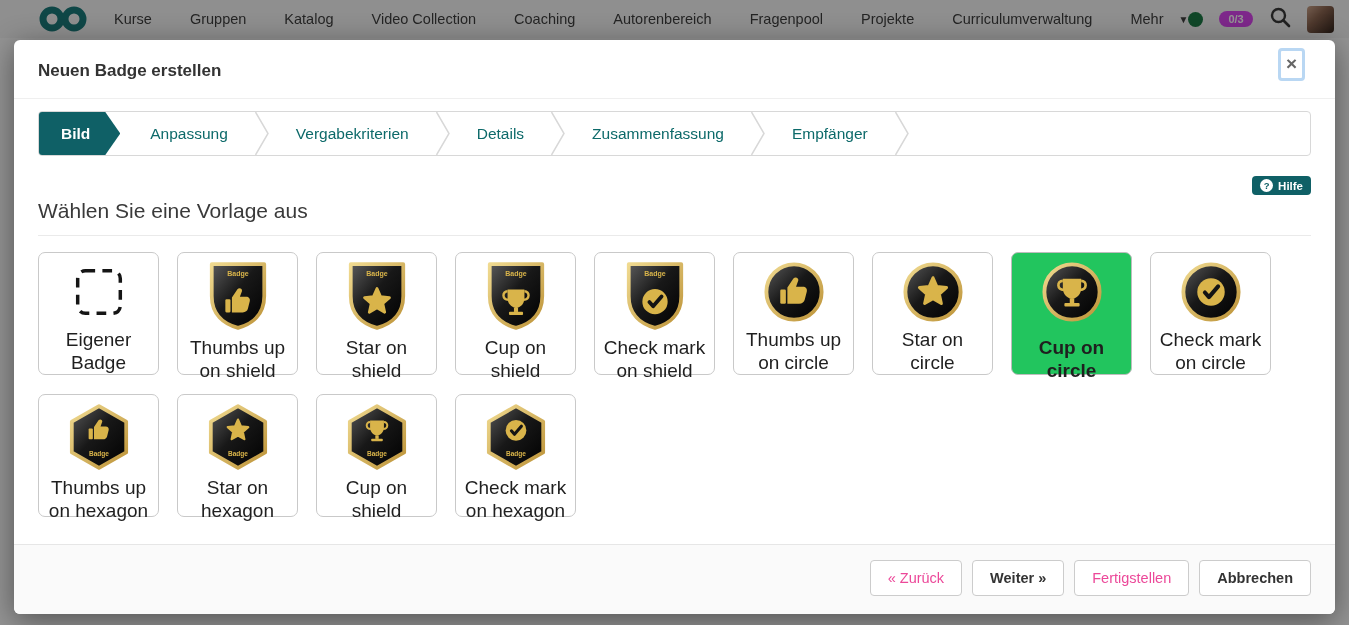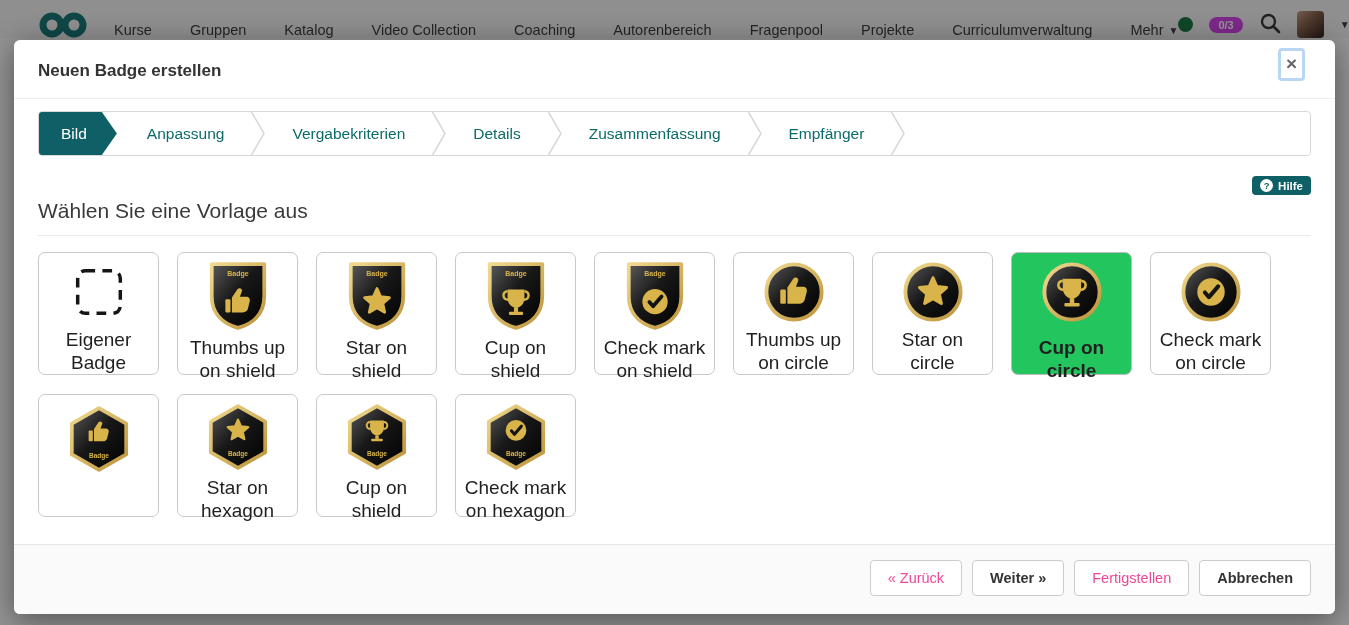--- a/index.html
+++ b/index.html
@@ -1,25 +1,25 @@
 <!DOCTYPE html>
 <html><head>
 <meta charset="utf-8">
 <style>
   * { margin:0; padding:0; box-sizing:border-box; }
   html,body { width:1349px; height:625px; overflow:hidden; background:#fff;
     font-family:"Liberation Sans", sans-serif; }
 
   
   .navbar { position:absolute; top:0; left:0; width:1349px; height:38px;
-    background:#f7f7f7; display:flex; align-items:flex-end; padding:0 14px; z-index:1; }
+    background:#f7f7f7; display:flex; align-items:center; padding:0 14px; z-index:1; }
   .nav-logo { display:flex; align-items:center; margin:0 26px 0 24px; cursor:pointer; }
   .nav-items { display:flex; align-items:center; gap:38px; }
   .nav-item { font-size:14.5px; color:#3f3f3f; cursor:pointer; white-space:nowrap; }
-  .nav-more { display:flex; align-items:center; gap:5px; }
+  .nav-more { display:flex; align-items:center; gap:15px; }
   .caret { font-size:10px; color:#3f3f3f; }
   .nav-right { margin-left:auto; display:flex; align-items:center; gap:16px; padding-right:28px; }
   .status-dot { width:15px; height:15px; border-radius:50%; }
   .counter-pill { background:#d946ef; color:#fff; font-size:11px; font-weight:bold;
     border-radius:10px; padding:2px 9px; }
   .avatar { width:27px; height:27px; border-radius:4px;
     background:linear-gradient(135deg,#c9a188 0%,#8a6450 40%,#33241c 100%); }
 
   
   .overlay { position:absolute; inset:0; background:rgba(0,0,0,0.42); z-index:5; }
@@ -34,21 +34,21 @@
     background:#fff; border:3px solid #b9d7f3; border-radius:4px; color:#666;
     font-size:19px; font-weight:bold; line-height:26px; text-align:center; cursor:pointer; }
 
   .modal-body { flex:1; padding:12px 24px 0; }
 
   
   .steps { display:flex; align-items:stretch; height:45px; border:1px solid #d8d8d8;
     border-radius:4px; overflow:hidden; background:#fff; }
   .step { display:flex; align-items:center; font-size:15.5px; color:#0d6a6a;
     padding:0 26px; cursor:pointer; white-space:nowrap; }
-  .step.active { background:#0f6066; color:#fff; font-weight:normal; padding:0 30px 0 22px;
+  .step.active { background:#0f6066; color:#fff; font-weight:bold; padding:0 30px 0 22px;
     clip-path:polygon(0 0, calc(100% - 15px) 0, 100% 50%, calc(100% - 15px) 100%, 0 100%);
     margin-right:4px; }
   .chev { flex:0 0 auto; align-self:center; }
 
   
   .help-row { display:flex; justify-content:flex-end; margin-top:20px; }
   .help-badge { display:inline-flex; align-items:center; gap:5px; background:#0f6066;
     color:#fff; font-size:11.5px; font-weight:bold; border-radius:4px; padding:3px 8px; cursor:pointer; }
   .help-q { display:inline-flex; width:13px; height:13px; border-radius:50%; background:#fff;
     color:#0f6066; font-size:9.5px; font-weight:bold; align-items:center; justify-content:center; }
@@ -388,20 +388,21 @@
       <polygon points="32,3 61,19.5 61,52.5 32,69 3,52.5 3,19.5" fill="url(#dk10)" stroke="url(#gd10)" stroke-width="4" stroke-linejoin="round"></polygon>
       <g transform="translate(32,29) scale(0.82)">
                 <g fill="#d9b44a">
                   <rect x="-13.5" y="-2.5" width="5.5" height="14" rx="1.2"></rect>
                   <path d="M-6.5,11.5 L5,11.5 C8,11.5 10,10 10.6,7.4 L12.6,-0.6 C13.2,-3.2 11.4,-5.2 8.8,-5.2 H2 L4.2,-11.2 C5,-13.8 1.2,-15.6 -0.6,-13.2 L-6.5,-4.5 Z"></path>
                 </g>
               </g>
       <text x="32" y="56" text-anchor="middle" font-size="7" font-weight="bold" fill="#d9b44a" font-family="Liberation Sans, sans-serif">Badge</text>
             </svg>
           </div>
+          <div class="card-label">Thumbs up on hexagon</div>
         </div>
         <div class="card">
           <div class="badge-art">
             <svg width="60" height="68" viewBox="0 0 64 72">
               <defs>
     <linearGradient id="dk11" x1="0" y1="0" x2="1" y2="1">
       <stop offset="0" stop-color="#5a5a5a"></stop>
                   <stop offset="0.45" stop-color="#181818"></stop>
                   <stop offset="1" stop-color="#000"></stop>
     </linearGradient>

